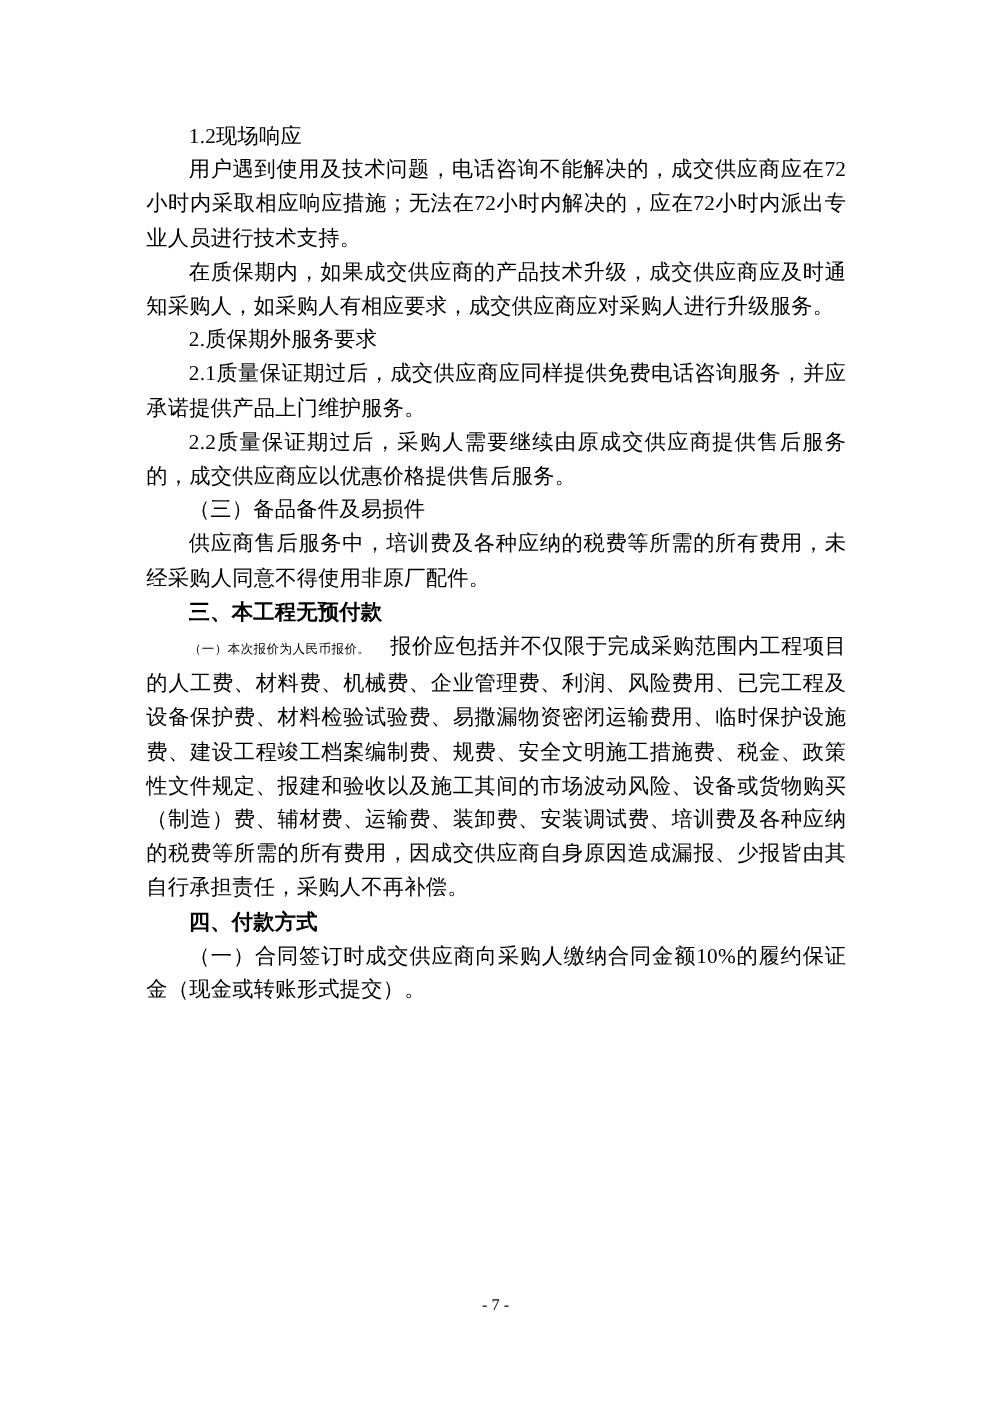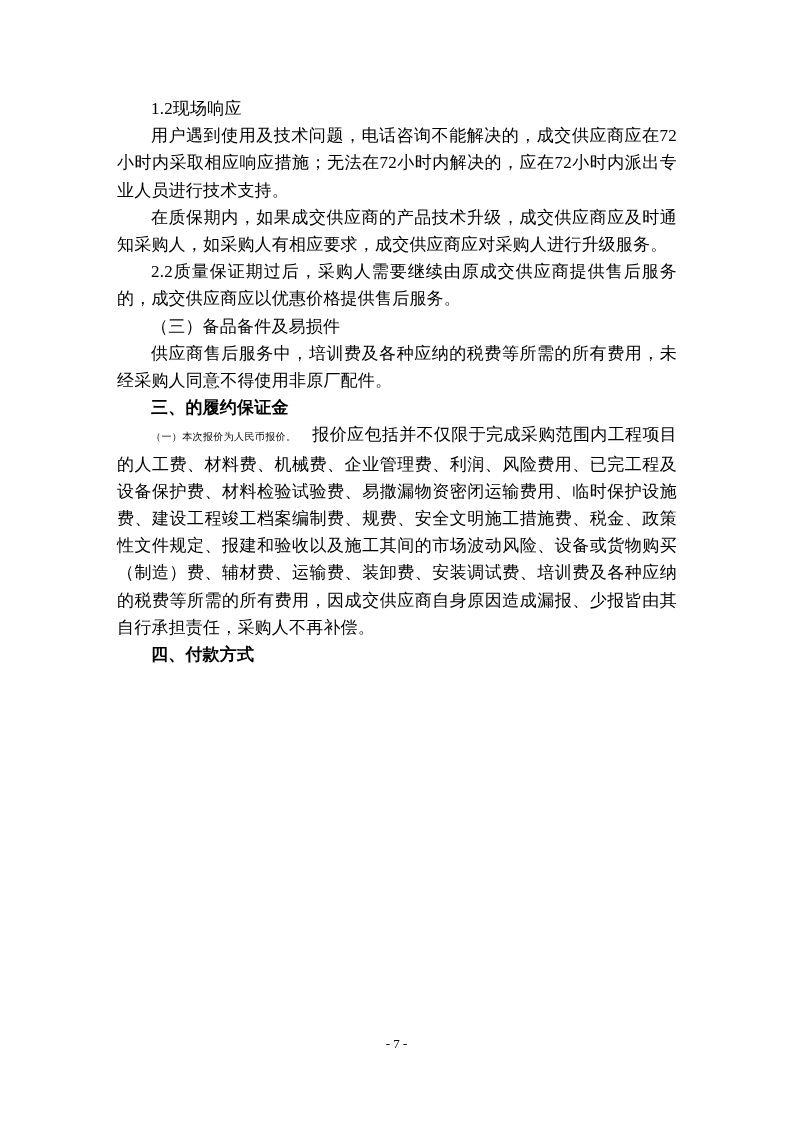--- a/index.html
+++ b/index.html
@@ -47,21 +47,24 @@
   }
 </style>
 </head>
 <body>
 
 <div class="page">
   <div class="content">
       <p class="para">1.2现场响应</p>
       <p class="para">用户遇到使用及技术问题，电话咨询不能解决的，成交供应商应在72小时内采取相应响应措施；无法在72小时内解决的，应在72小时内派出专业人员进行技术支持。</p>
       <p class="para">在质保期内，如果成交供应商的产品技术升级，成交供应商应及时通知采购人，如采购人有相应要求，成交供应商应对采购人进行升级服务。</p>
+      <p class="para">2.质保期外服务要求</p>
+      <p class="para">2.1质量保证期过后，成交供应商应同样提供免费电话咨询服务，并应承诺提供产品上门维护服务。</p>
       <p class="para">2.2质量保证期过后，采购人需要继续由原成交供应商提供售后服务的，成交供应商应以优惠价格提供售后服务。</p>
       <p class="para">（三）备品备件及易损件</p>
       <p class="para">供应商售后服务中，培训费及各种应纳的税费等所需的所有费用，未经采购人同意不得使用非原厂配件。</p>
-      <p class="heading">三、的履约保证金</p>
+      <p class="heading">三、本工程无预付款</p>
       <p class="para"><span class="seg-small">（一）本次报价为人民币报价。</span><span class="seg-normal">报价应包括并不仅限于完成采购范围内工程项目的人工费、材料费、机械费、企业管理费、利润、风险费用、已完工程及设备保护费、材料检验试验费、易撒漏物资密闭运输费用、临时保护设施费、建设工程竣工档案编制费、规费、安全文明施工措施费、税金、政策性文件规定、报建和验收以及施工其间的市场波动风险、设备或货物购买（制造）费、辅材费、运输费、装卸费、安装调试费、培训费及各种应纳的税费等所需的所有费用，因成交供应商自身原因造成漏报、少报皆由其自行承担责任，采购人不再补偿。</span></p>
       <p class="heading">四、付款方式</p>
+      <p class="para">（一）合同签订时成交供应商向采购人缴纳合同金额10%的履约保证金（现金或转账形式提交）。</p>
     </div>
   <div class="page-number">- 7 -</div>
 </div>
 
 </body></html>

